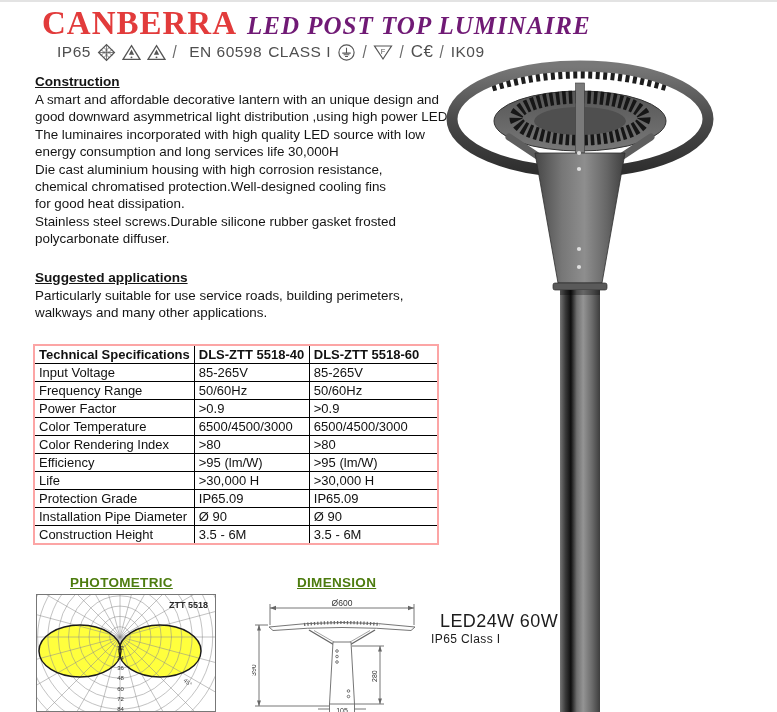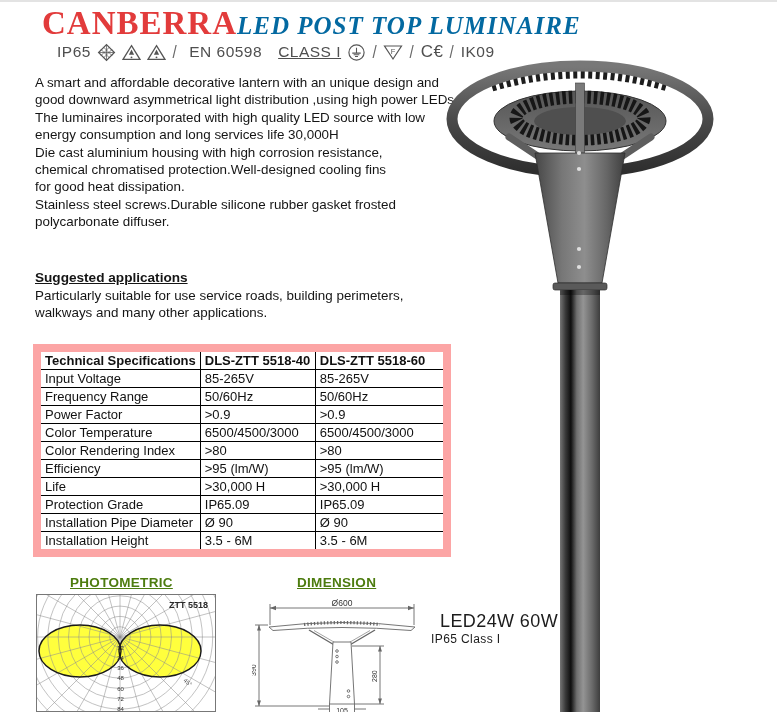--- a/index.html
+++ b/index.html
@@ -5,36 +5,36 @@
   html,body{margin:0;padding:0;}
   body{
     width:777px;height:712px;background:#ffffff;position:relative;overflow:hidden;
     font-family:"Liberation Sans",sans-serif;color:#111;
   }
   .page{position:absolute;inset:0;border-top:2px solid #e3e3e3;}
 
   
   .brand-row{position:absolute;left:42px;top:3px;display:flex;align-items:baseline;white-space:nowrap;}
   .brand{font-family:"Liberation Serif",serif;font-weight:700;font-size:33px;color:#e23b3b;letter-spacing:1px;}
-  .subtitle{font-family:"Liberation Serif",serif;font-weight:700;font-style:italic;font-size:25px;color:#0369a1;letter-spacing:1px;}
+  .subtitle{font-family:"Liberation Serif",serif;font-weight:700;font-style:italic;font-size:25px;color:#701a75;margin-left:10px;letter-spacing:1px;}
 
   .cert-row{position:absolute;left:57px;top:39px;display:flex;align-items:center;gap:6px;color:#4f4f4f;font-size:15.5px;white-space:nowrap;}
   .cert-text{letter-spacing:.5px;}
   .slash{font-size:19px;font-weight:300;color:#6a6a6a;transform:scaleX(.8);}
   .cert-icon{display:inline-block;vertical-align:middle;}
 
   
   .text-sec{position:absolute;left:35px;font-size:13.4px;color:#151515;}
   #construction{top:72px;}
   #applications{top:268px;}
   .sec-heading{font-weight:700;text-decoration:underline;font-size:13.6px;margin-bottom:2px;}
   .body-line{line-height:17.4px;white-space:nowrap;}
 
   
-  .spec-table{position:absolute;left:33px;top:342px;border-collapse:collapse;border:8px solid #fca5a5;font-size:13px;table-layout:fixed;}
+  .spec-table{position:absolute;left:33px;top:342px;border-collapse:collapse;border:2px solid #fca5a5;font-size:13px;table-layout:fixed;}
   .spec-table th,.spec-table td{border:1px solid #000;padding:0 4px;height:17px;text-align:left;white-space:nowrap;overflow:hidden;}
   .spec-table th{font-weight:700;}
   .col-label{width:148px;}
   .col-v40{width:106px;}
   .col-v60{width:119px;}
 
   
   .chart-title{position:absolute;top:573px;font-weight:700;font-size:13.5px;color:#4d7c0f;text-decoration:underline;letter-spacing:.3px;}
   #photometric-title{left:70px;}
   #dimension-title{left:297px;}
@@ -72,41 +72,42 @@
     </svg>
 
     <svg class="cert-icon" width="19" height="17" viewBox="0 0 18 16">
       <path d="M9,1.5 L17,14.5 H1 Z" fill="none" stroke="#555" stroke-width="1.2"></path>
       <path d="M9,5.2 l2.5,5 h-5 Z" fill="#555"></path>
       <circle cx="9" cy="12.6" r="0.9" fill="#555"></circle>
     </svg>
 
     <span class="slash">/</span>
     <span class="cert-text" style="margin-left:6px;">EN 60598</span>
-    <span class="cert-text" style="margin-left:10px;text-decoration:underline;">CLASS I</span>
+    <span class="cert-text" style="">CLASS I</span>
 
     <svg class="cert-icon" width="19" height="19" viewBox="0 0 18 18">
       <circle cx="9" cy="9" r="7.2" fill="none" stroke="#555" stroke-width="1.1"></circle>
       <path d="M9,4.5 L9,9 M5,9.6 H13 M6.3,11.2 H11.7 M7.6,12.8 H10.4" stroke="#555" stroke-width="1" fill="none"></path>
     </svg>
 
     <span class="slash">/</span>
 
     <svg class="cert-icon" width="20" height="17" viewBox="0 0 20 16">
       <path d="M1.5,1.5 H18.5 L10,14.5 Z" fill="none" stroke="#555" stroke-width="1.2"></path>
       <text x="10" y="9" text-anchor="middle" font-size="7.5" fill="#555" font-family="Liberation Sans, sans-serif">F</text>
     </svg>
 
     <span class="slash">/</span>
     <span class="cert-text" style="font-size:17px;">C€</span>
     <span class="slash">/</span>
     <span class="cert-text">IK09</span>
   </div>
 
   <div id="construction" class="text-sec">
+    <div class="sec-heading">Construction</div>
     <div class="body-line">A smart and affordable decorative lantern with an unique design and</div>
     <div class="body-line">good downward asymmetrical light distribution ,using high power LEDs.</div>
     <div class="body-line">The luminaires incorporated with high quality LED source with low</div>
     <div class="body-line">energy consumption and long services life 30,000H</div>
     <div class="body-line">Die cast aluminium housing with high corrosion resistance,</div>
     <div class="body-line">chemical chromatised protection.Well-designed cooling fins</div>
     <div class="body-line">for good heat dissipation.</div>
     <div class="body-line">Stainless steel screws.Durable silicone rubber gasket frosted</div>
     <div class="body-line">polycarbonate diffuser.</div>
   </div>
@@ -163,21 +164,21 @@
       <td>Protection Grade</td>
       <td>IP65.09</td>
       <td>IP65.09</td>
     </tr>
     <tr>
       <td>Installation Pipe Diameter</td>
       <td>Ø 90</td>
       <td>Ø 90</td>
     </tr>
     <tr>
-      <td>Installation Height</td>
+      <td>Construction Height</td>
       <td>3.5 - 6M</td>
       <td>3.5 - 6M</td>
     </tr>
   </tbody>
     </table>
 
   <div id="photometric-title" class="chart-title">PHOTOMETRIC</div>
 
   <svg id="photometric-svg" class="abs-svg" width="180" height="118" viewBox="0 0 180 118">
     <defs>

